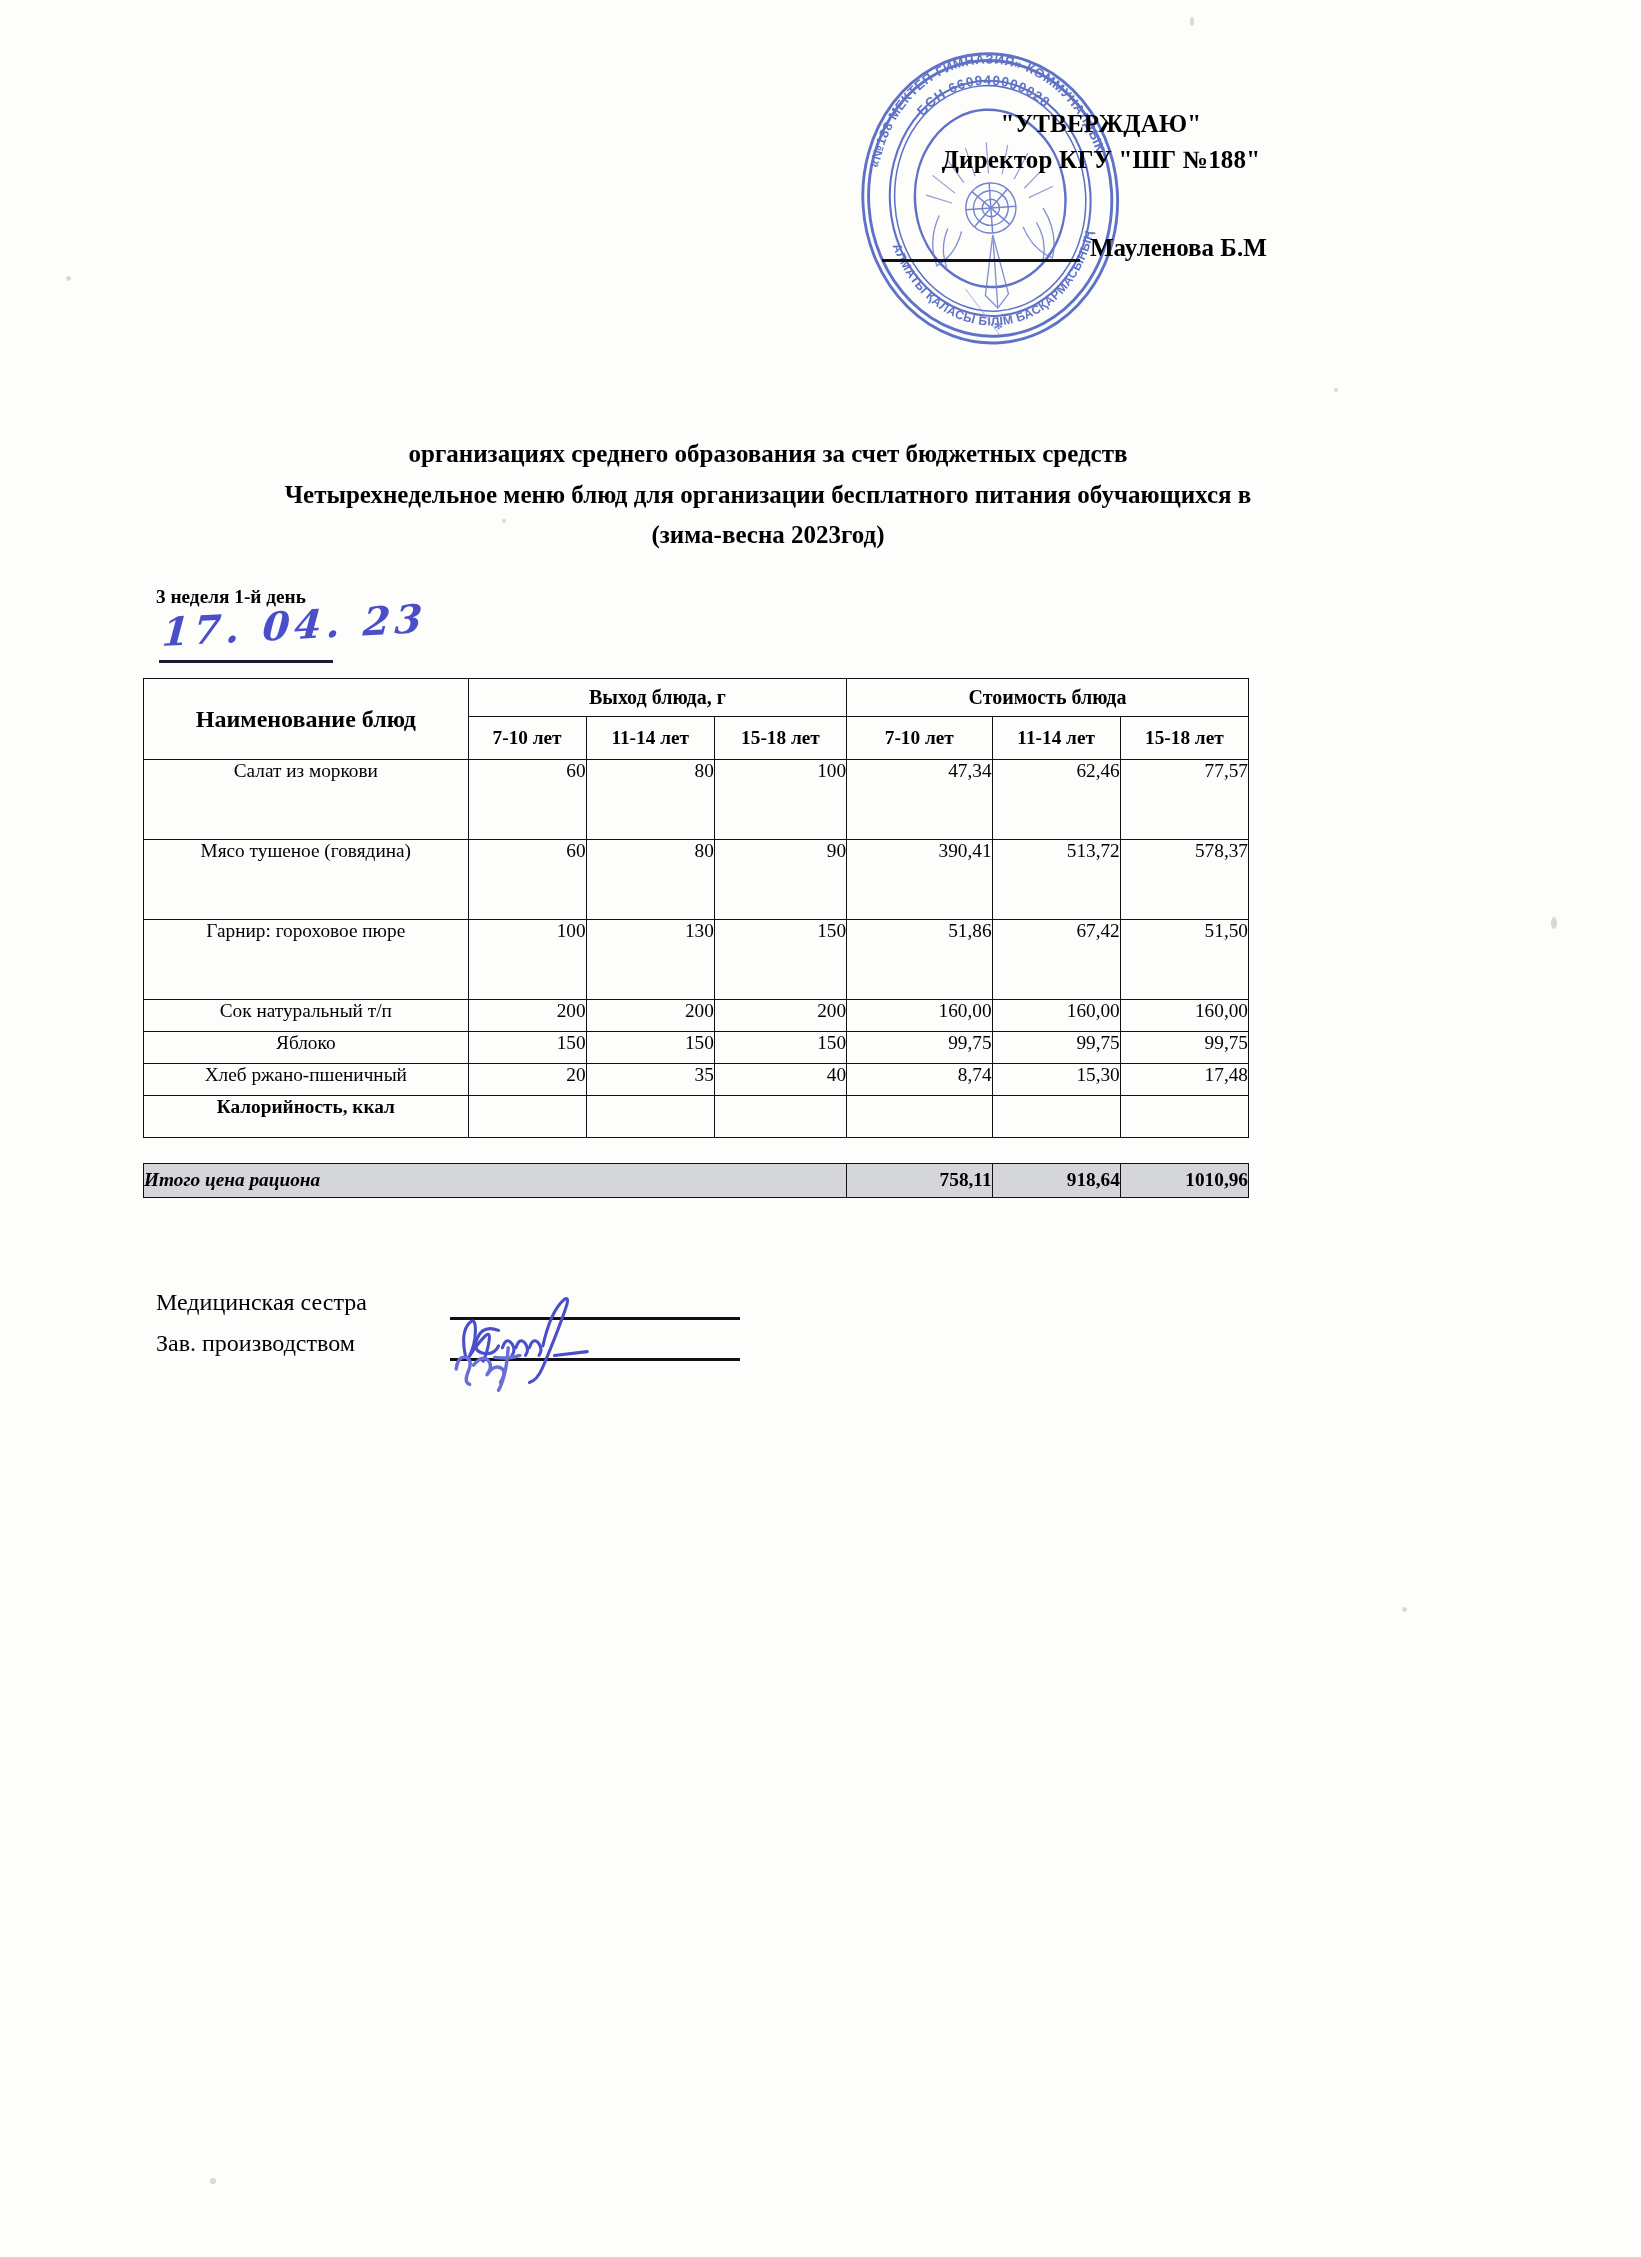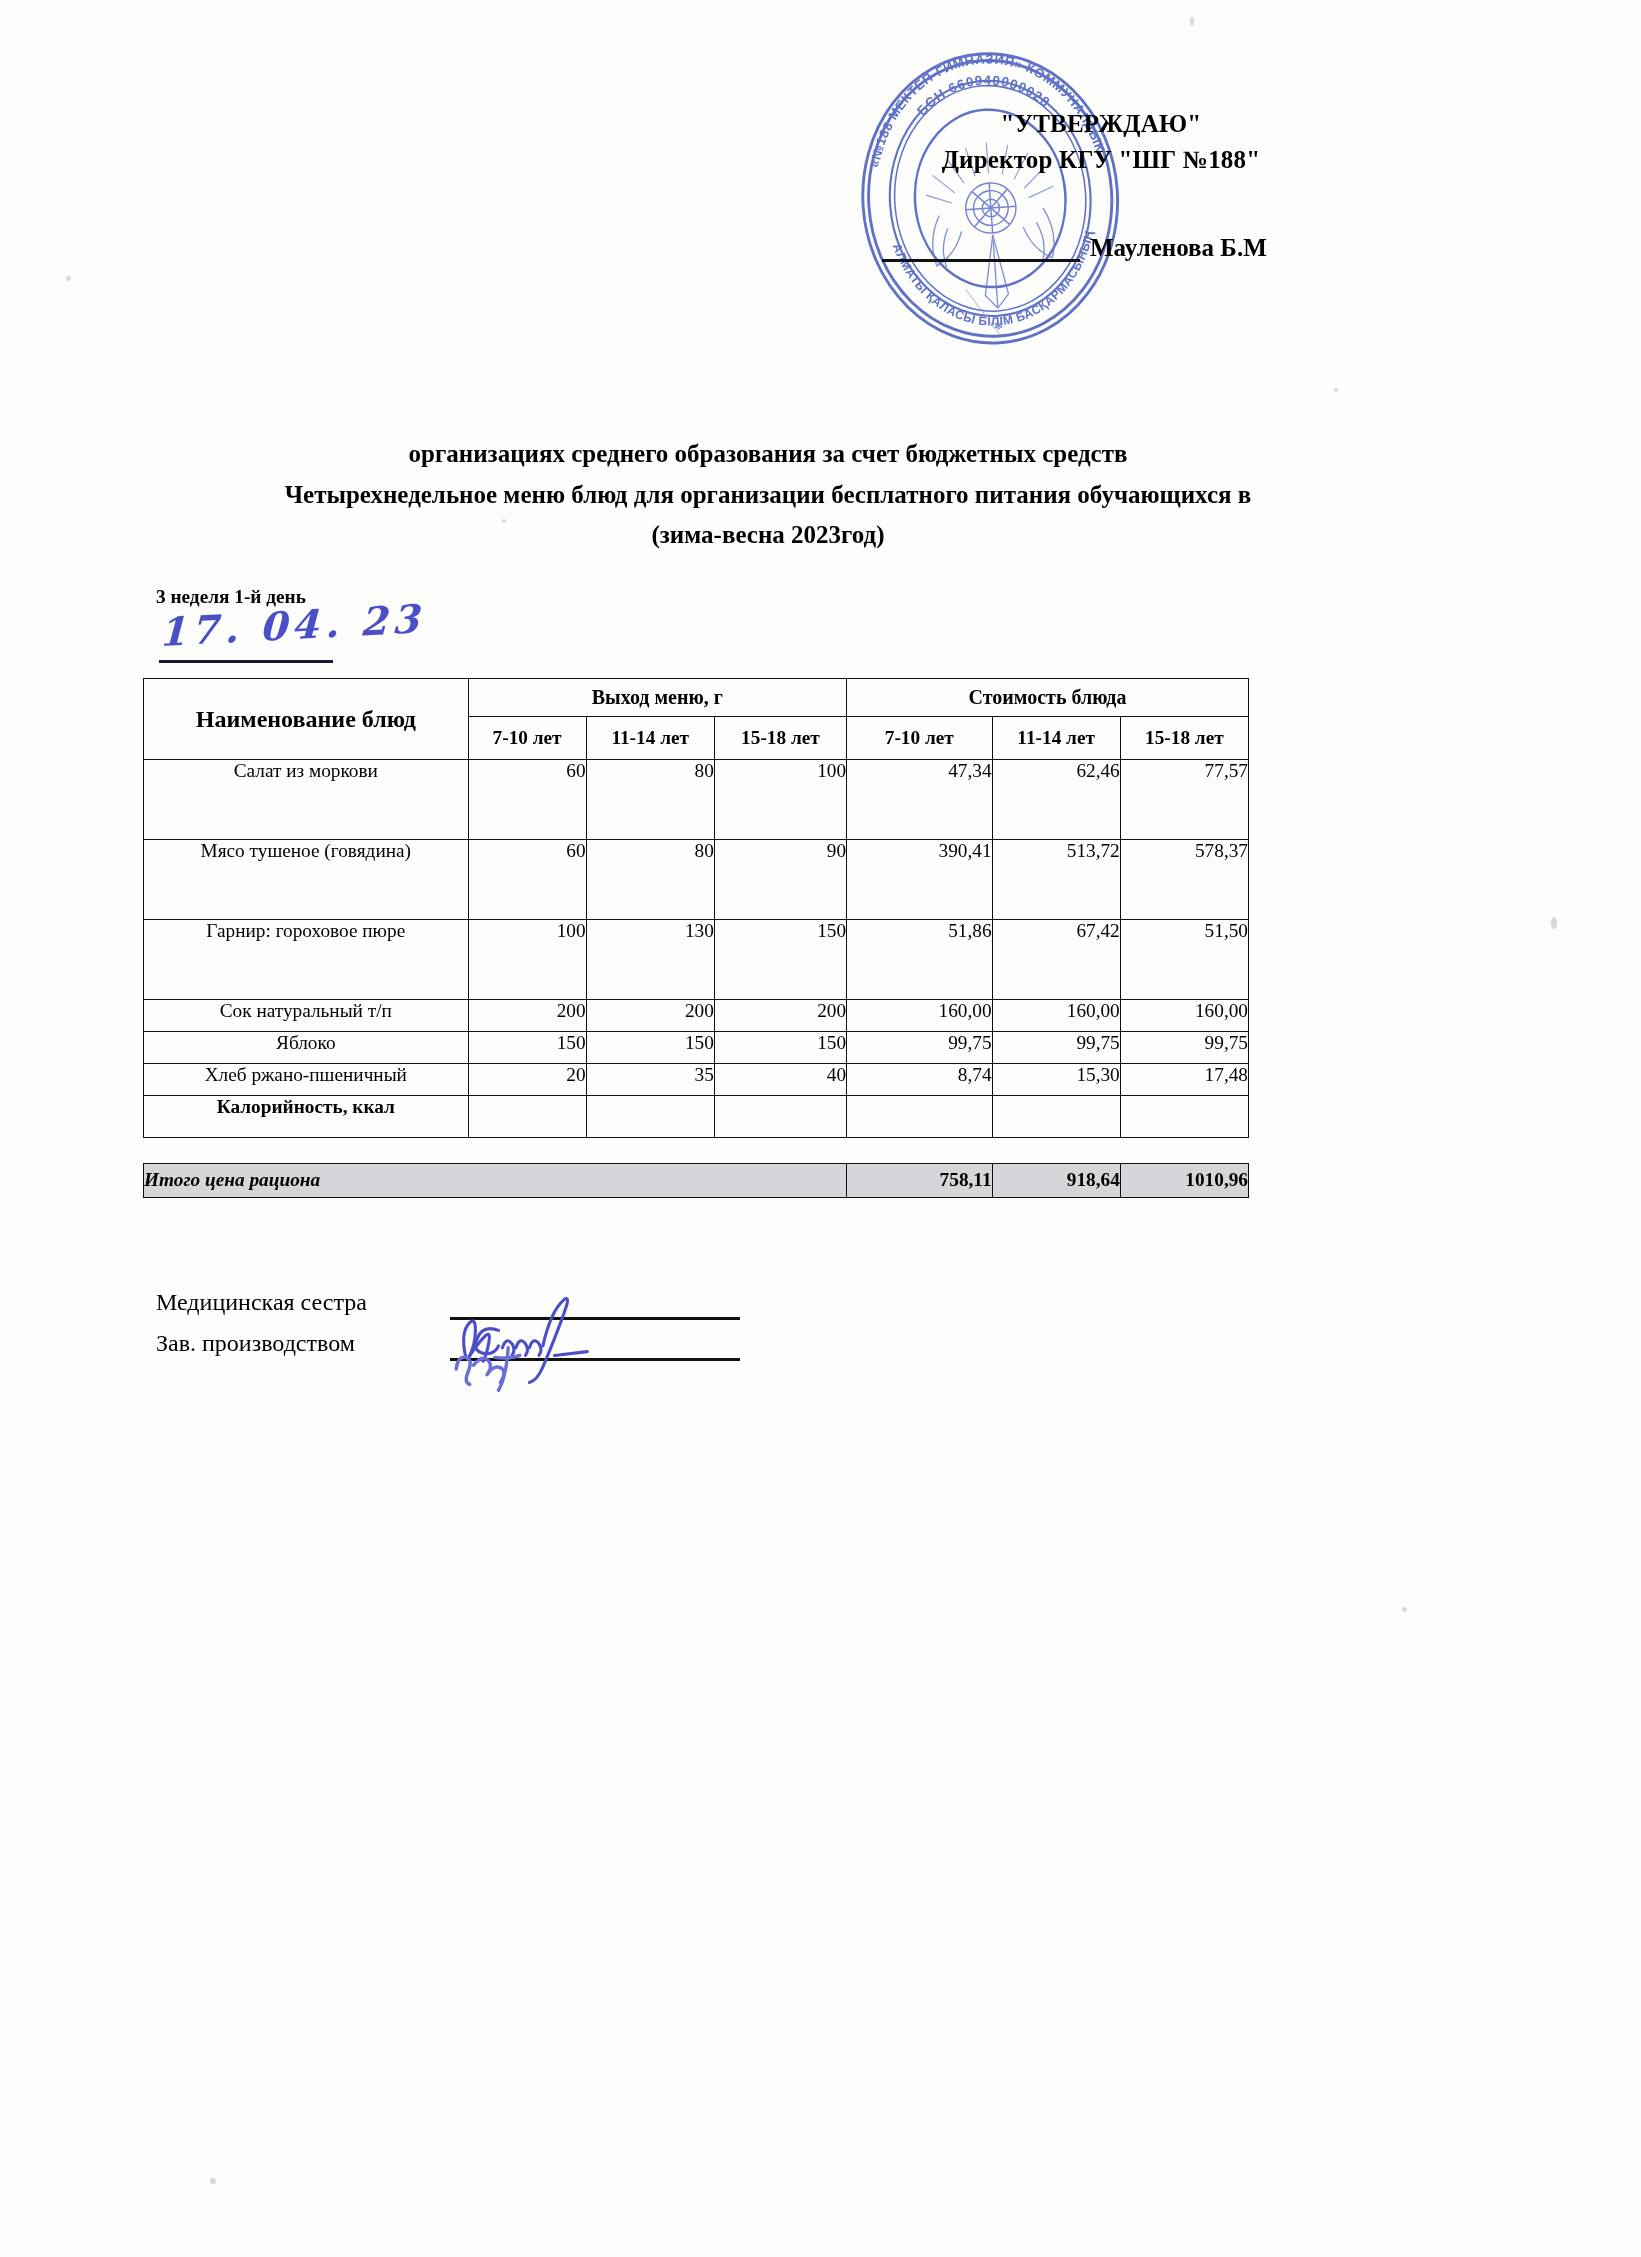--- a/index.html
+++ b/index.html
@@ -336,21 +336,21 @@
         <col class="c-a1">
         <col class="c-a2">
         <col class="c-a3">
       <col class="c-b1">
         <col class="c-b2">
         <col class="c-b3">
     </colgroup>
     <thead>
       <tr>
         <th class="th-name" rowspan="2">Наименование блюд</th>
-        <th class="th-group" colspan="3">Выход меню, г</th>
+        <th class="th-group" colspan="3">Выход блюда, г</th>
         <th class="th-group" colspan="3">Стоимость блюда</th>
       </tr>
       <tr>
         <th class="th-age">7-10 лет</th>
         <th class="th-age">11-14 лет</th>
         <th class="th-age">15-18 лет</th>
         <th class="th-age">7-10 лет</th>
         <th class="th-age">11-14 лет</th>
         <th class="th-age">15-18 лет</th>
       </tr>

